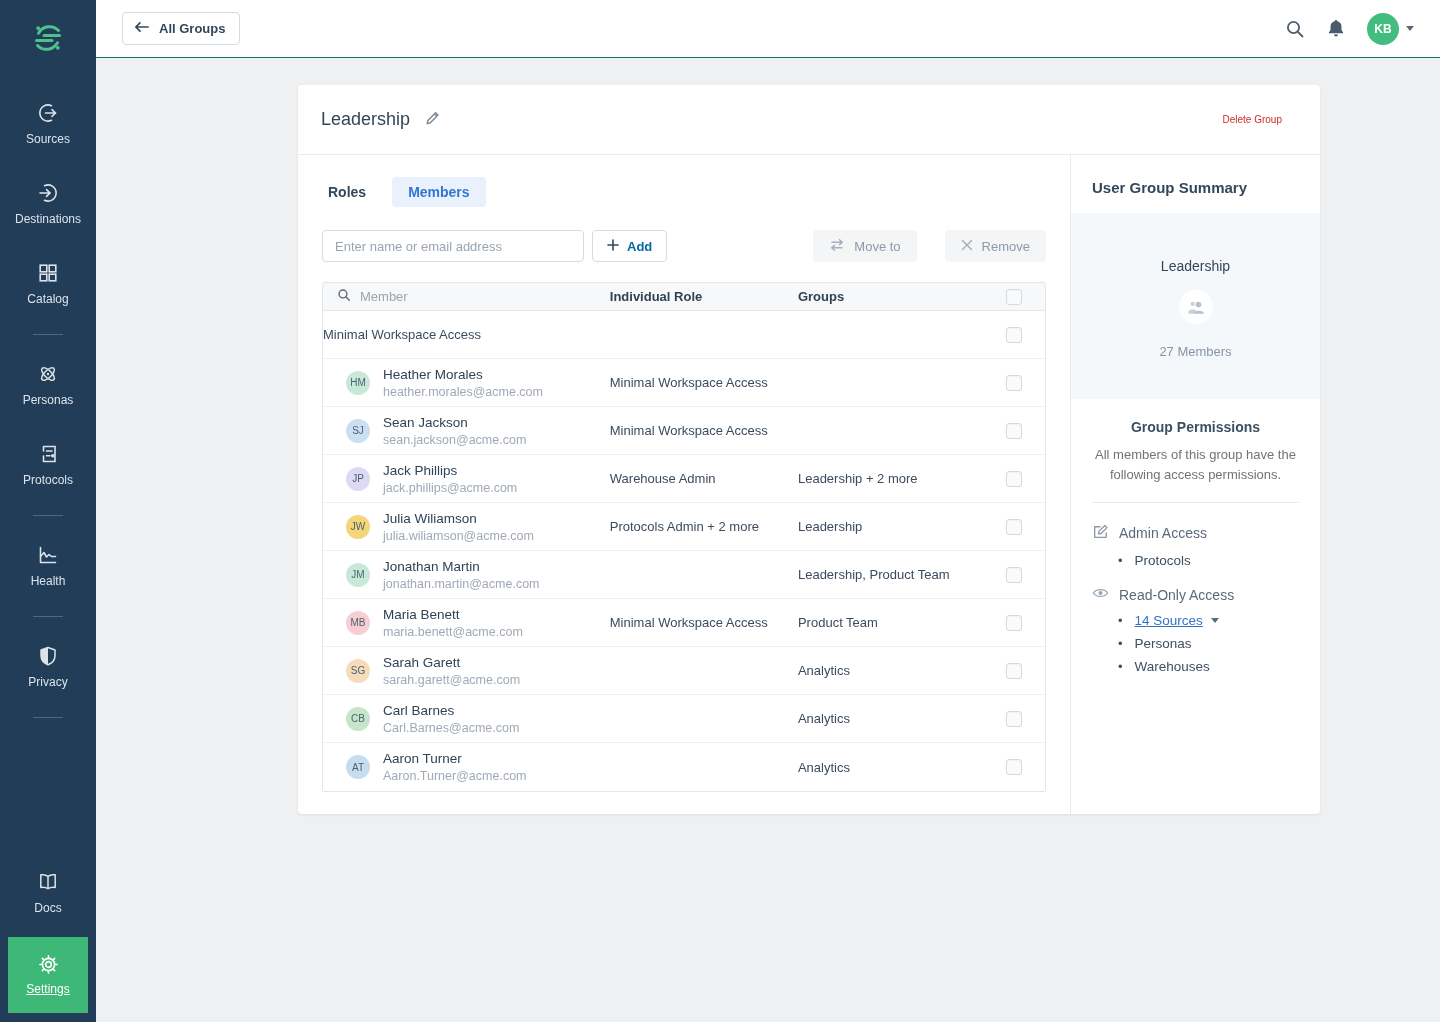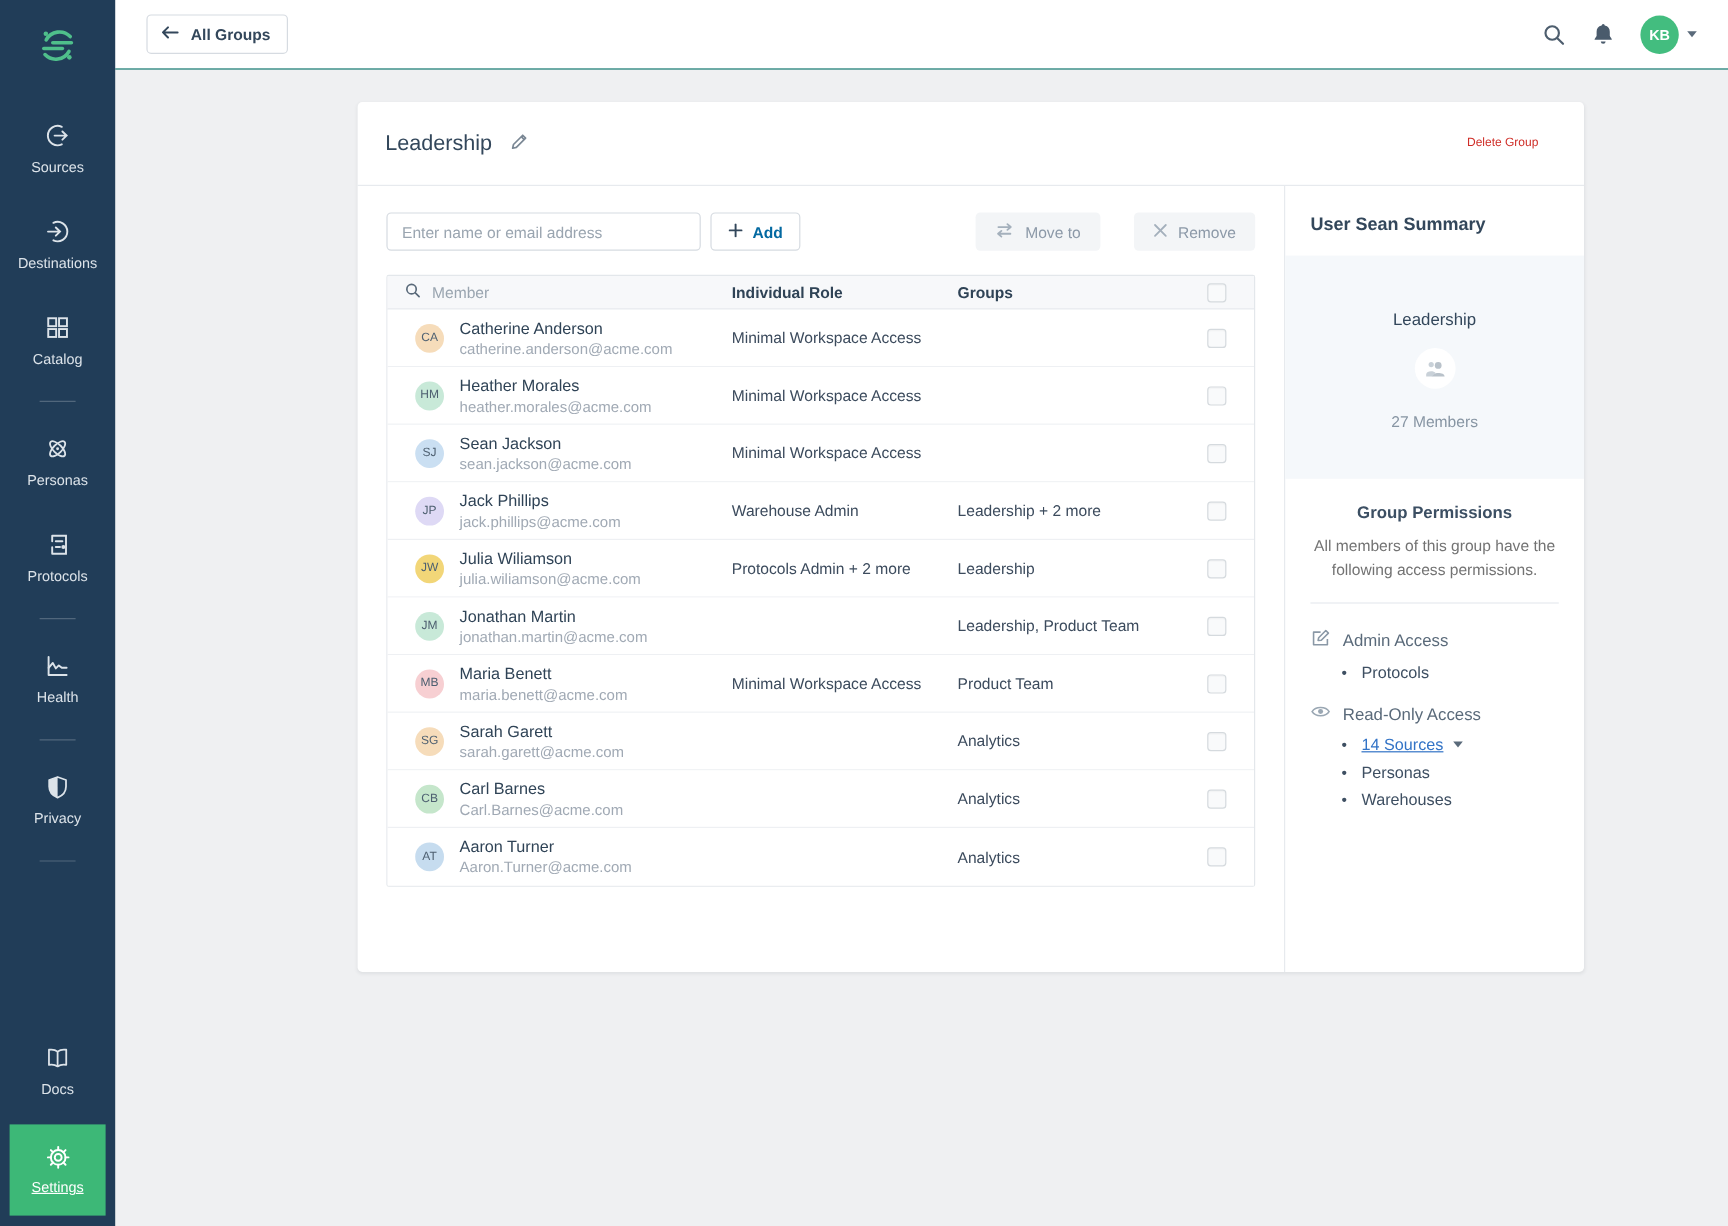--- a/index.html
+++ b/index.html
@@ -308,20 +308,24 @@
           <line x1="10.4" y1="3.9" x2="12.8" y2="6.3"></line>
         </svg>
       </span>
     </button>
     <button class="delete-link">Delete Group</button>
   </div>
 
   <div class="card-body">
 
     <section class="pane-left">
+      <div class="tabs">
+        <button class="tab">Roles</button>
+        <button class="tab active">Members</button>
+      </div>
 
       <div class="toolbar">
         <input class="member-input" placeholder="Enter name or email address" style="">
         <button class="add-btn">
           <span>
             <svg width="12" height="12" viewBox="0 0 12 12" stroke="#33475b" stroke-width="1.6" stroke-linecap="round">
               <line x1="6" y1="1" x2="6" y2="11"></line>
                 <line x1="1" y1="6" x2="11" y2="6"></line>
             </svg>
           </span>
@@ -363,27 +367,20 @@
             </div>
           </div>
           <div class="cell c-role th">Individual Role</div>
           <div class="cell c-grp th">Groups</div>
           <div class="cell c-chk">
               <span class="checkbox"></span>
             </div>
         </div>
         <div>
   <div class="trow">
-    <div class="cell c-member">
-      <span class="avatar" style="background: rgb(246, 220, 186);">CA</span>
-      <span class="who">
-        <span class="nm">Catherine Anderson</span>
-        <span class="em">catherine.anderson@acme.com</span>
-      </span>
-    </div>
     <div class="cell c-role">Minimal Workspace Access</div>
     <div class="cell c-grp"></div>
     <div class="cell c-chk">
                 <span class="checkbox"></span>
               </div>
   </div>
 
   <div class="trow">
     <div class="cell c-member">
       <span class="avatar" style="background: rgb(200, 233, 216);">HM</span>
@@ -516,21 +513,21 @@
     <div class="cell c-grp">Analytics</div>
     <div class="cell c-chk">
                 <span class="checkbox"></span>
               </div>
   </div>
 </div>
       </div>
     </section>
 
     <aside class="pane-right">
-      <div class="sum-title">User Sean Summary</div>
+      <div class="sum-title">User Group Summary</div>
       <div class="sum-hero">
         <div class="sum-group">Leadership</div>
         <div class="sum-avatar">
           <svg width="20" height="18" viewBox="0 0 24 20" fill="#b9c2ca">
             <circle cx="15" cy="7" r="3.4"></circle>
             <path d="M8.6 18 c0-4.6 12.8-4.6 12.8 0 z"></path>
             <circle cx="8" cy="6.2" r="2.6" fill="#c9d1d8"></circle>
             <path d="M3 16 c0-3.6 7.4-3.9 9.4-1.4 L8.6 18 H3 z" fill="#c9d1d8"></path>
           </svg>
         </div>

